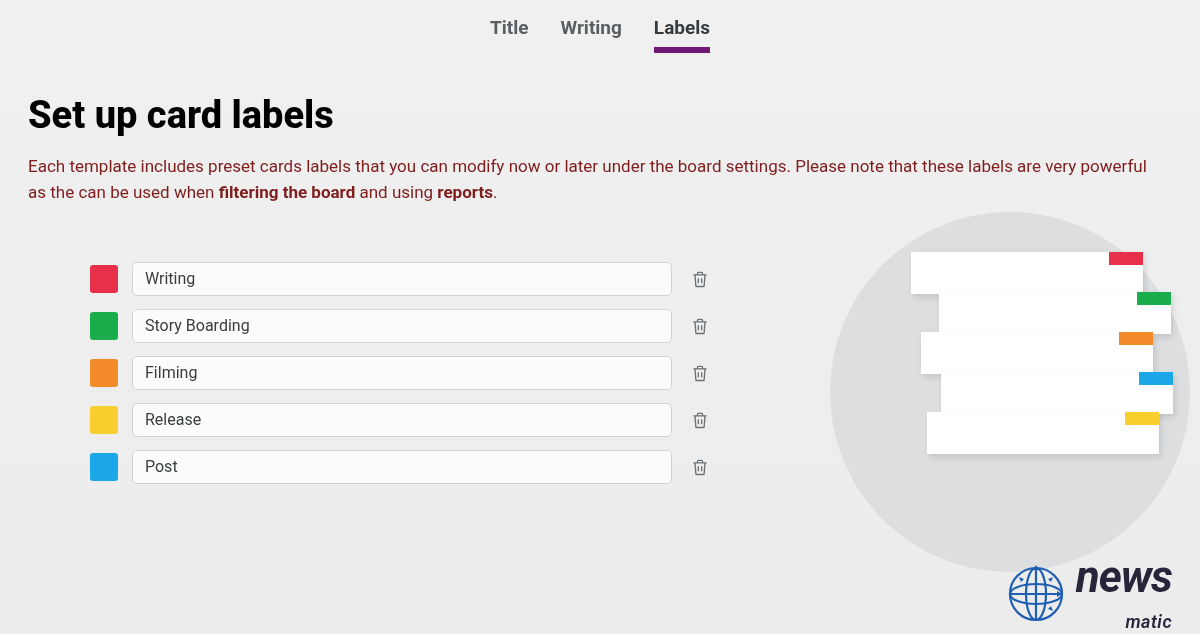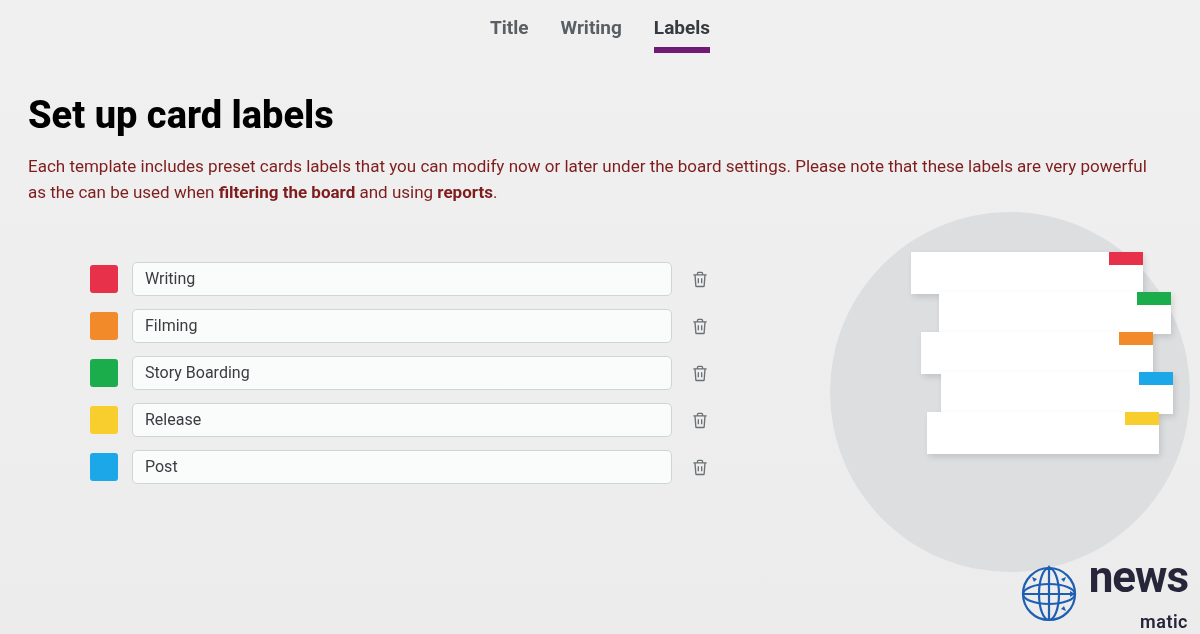--- a/index.html
+++ b/index.html
@@ -122,25 +122,26 @@
     }
     .preview-card .tag {
       position: absolute;
       top: 0;
       right: 0;
       width: 34px;
       height: 13px;
     }
     .watermark {
       position: absolute;
-      right: 12px;
+      right: 28px;
       bottom: 4px;
       display: flex;
       align-items: center;
       gap: 8px;
+      font-style: italic;
     }
     .wm-globe {
       width: 64px;
       height: 64px;
     }
     .wm-text { display: flex; flex-direction: column; line-height: 0.9; }
     .wm-news { font-size: 44px; font-weight: 700; color: #26253a; letter-spacing: -1px; }
     .wm-matic { font-size: 18px; font-weight: 600; color: #26253a; align-self: flex-end; margin-top: 16px; letter-spacing: 0.5px;}
   </style>
 </head>
@@ -165,32 +166,32 @@
         <div class="color-swatch" style="background:#e7314a"></div>
         <input class="label-input" value="Writing" style="">
         <span class="delete-icon">
           <svg viewBox="0 0 24 24" fill="none" stroke="#6b7074" stroke-width="1.6">
               <path d="M4 7h16M9 7V5a1 1 0 011-1h4a1 1 0 011 1v2M6 7l1 13a1 1 0 001 1h8a1 1 0 001-1l1-13M10 11v6M14 11v6"></path>
             </svg>
         </span>
       </div>
 
       <div class="label-row">
+        <div class="color-swatch" style="background:#1bad4c"></div>
+        <input class="label-input" value="Story Boarding" style="">
+        <span class="delete-icon">
+          <svg viewBox="0 0 24 24" fill="none" stroke="#6b7074" stroke-width="1.6">
+              <path d="M4 7h16M9 7V5a1 1 0 011-1h4a1 1 0 011 1v2M6 7l1 13a1 1 0 001 1h8a1 1 0 001-1l1-13M10 11v6M14 11v6"></path>
+            </svg>
+        </span>
+      </div>
+
+      <div class="label-row">
         <div class="color-swatch" style="background:#f28a2a"></div>
         <input class="label-input" value="Filming" style="">
-        <span class="delete-icon">
-          <svg viewBox="0 0 24 24" fill="none" stroke="#6b7074" stroke-width="1.6">
-              <path d="M4 7h16M9 7V5a1 1 0 011-1h4a1 1 0 011 1v2M6 7l1 13a1 1 0 001 1h8a1 1 0 001-1l1-13M10 11v6M14 11v6"></path>
-            </svg>
-        </span>
-      </div>
-
-      <div class="label-row">
-        <div class="color-swatch" style="background:#1bad4c"></div>
-        <input class="label-input" value="Story Boarding" style="">
         <span class="delete-icon">
           <svg viewBox="0 0 24 24" fill="none" stroke="#6b7074" stroke-width="1.6">
               <path d="M4 7h16M9 7V5a1 1 0 011-1h4a1 1 0 011 1v2M6 7l1 13a1 1 0 001 1h8a1 1 0 001-1l1-13M10 11v6M14 11v6"></path>
             </svg>
         </span>
       </div>
 
       <div class="label-row">
         <div class="color-swatch" style="background:#f7ce2e"></div>
         <input class="label-input" value="Release" style="">

